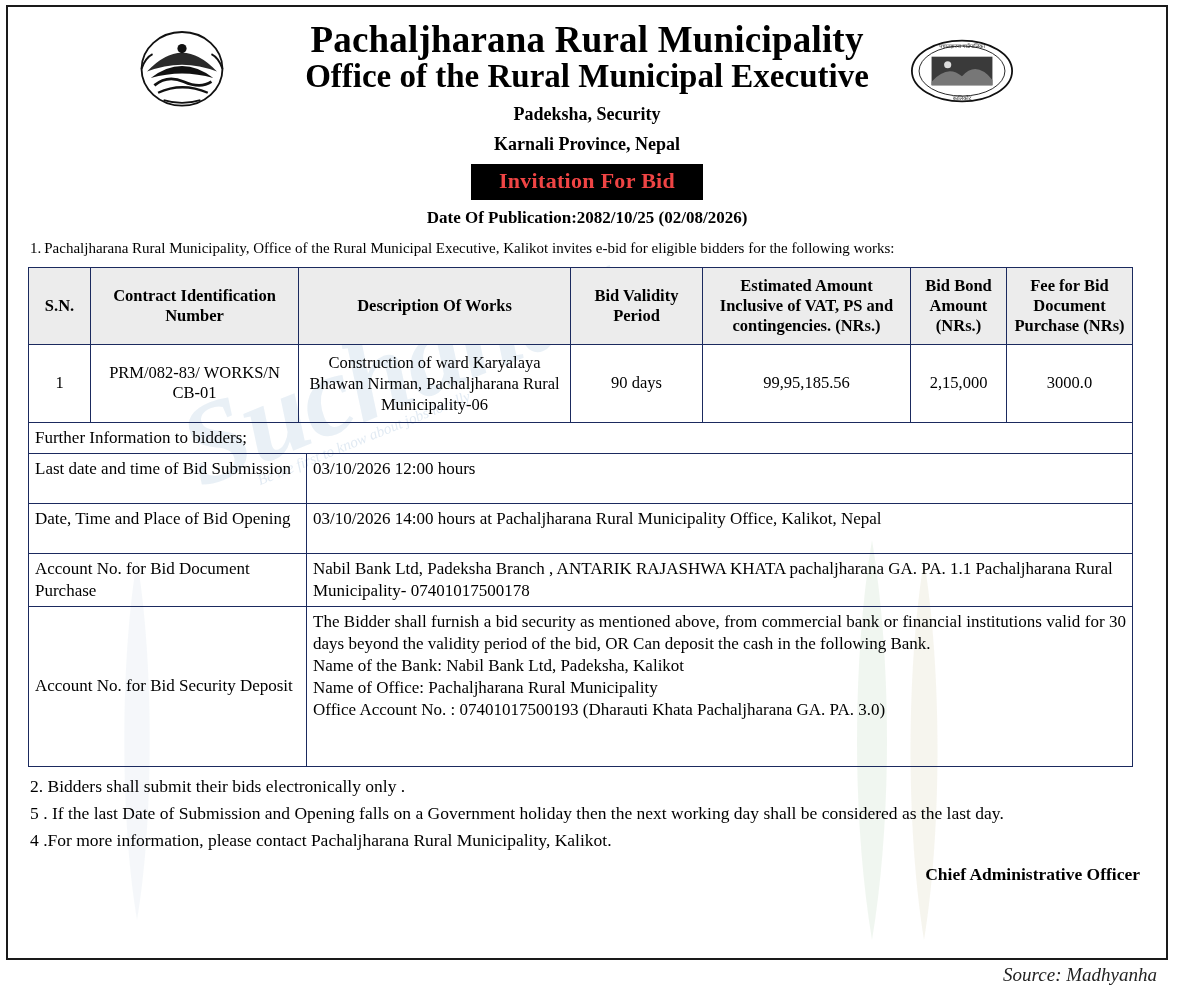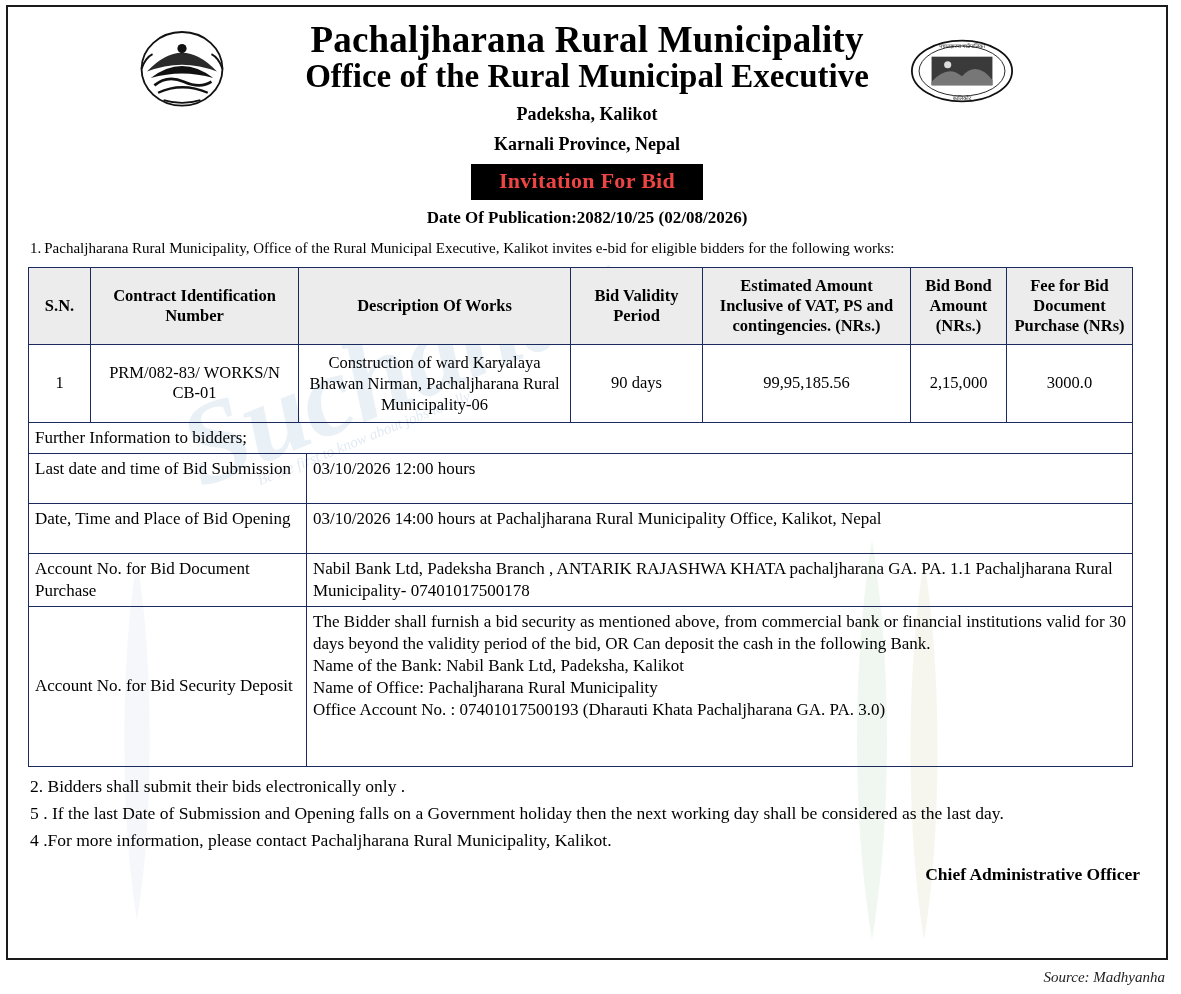--- a/index.html
+++ b/index.html
@@ -206,23 +206,23 @@
   .signature {
     margin-top: 11px;
     text-align: right;
     font-size: 17.5px;
     font-weight: bold;
     padding-right: 6px;
   }
 
   .source {
     position: absolute;
-    right: 16px;
+    right: 24px;
     bottom: 8px;
-    font-size: 15px;
+    font-size: 19px;
     font-style: italic;
     color: #222;
     font-family: "Liberation Serif", serif;
   }
 </style>
 </head>
 <body>
 
 <div class="page">
 
@@ -261,21 +261,21 @@
         <ellipse cx="60" cy="38" rx="48" ry="28" fill="none" stroke="#111" stroke-width="1"></ellipse>
         <rect x="26" y="22" width="68" height="32" fill="#3a3a3a"></rect>
         <path d="M26 50 Q 44 30, 60 44 Q 76 26, 94 48 L 94 54 L 26 54 Z" fill="#777"></path>
         <circle cx="44" cy="31" r="4" fill="#ddd"></circle>
         <text x="60" y="12" font-size="6" text-anchor="middle" fill="#111" font-family="Liberation Serif, serif">पचालझरना गाउँपालिका</text>
         <text x="60" y="70" font-size="6" text-anchor="middle" fill="#111" font-family="Liberation Serif, serif">कालिकोट</text>
       </svg>
 
       <div class="org-title">Pachaljharana Rural Municipality</div>
       <div class="org-subtitle">Office of the Rural Municipal Executive</div>
-      <div class="org-place">Padeksha, Kalikot</div>
+      <div class="org-place">Padeksha, Security</div>
       <div class="org-province">Karnali Province, Nepal</div>
 
       <div class="ifb-wrap">
         <span class="ifb">Invitation For Bid</span>
       </div>
       <div class="pub-date">Date Of Publication:2082/10/25 (02/08/2026)</div>
     </div>
 
     <div class="intro">
       <span class="num">1.</span><span>Pachaljharana Rural Municipality, Office of the Rural Municipal Executive, Kalikot invites e-bid for  eligible bidders for the following works:</span>

